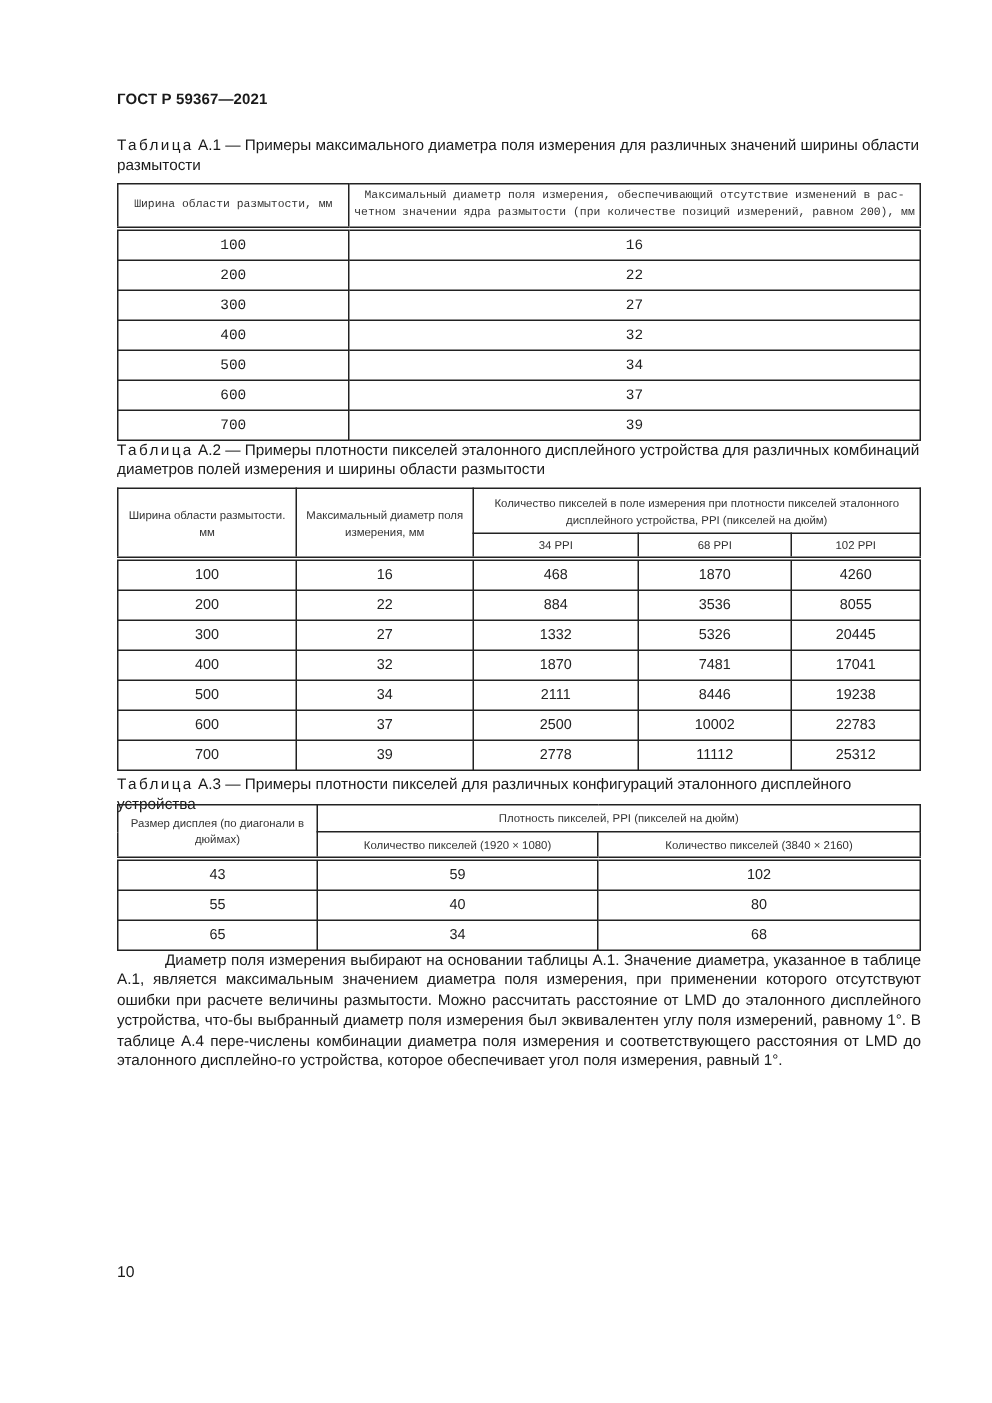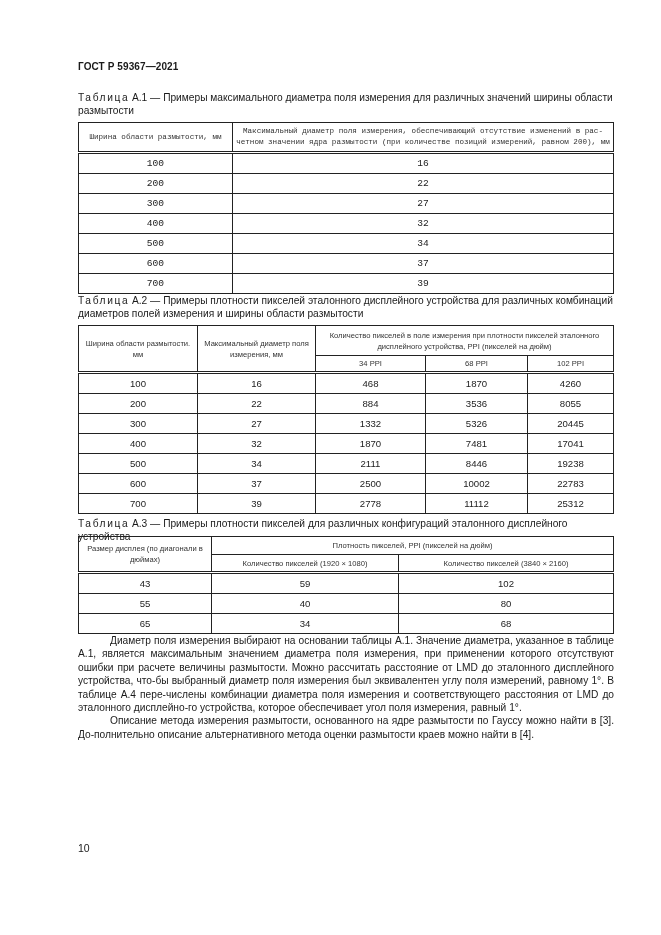--- a/index.html
+++ b/index.html
@@ -183,16 +183,15 @@
     <tr>
         <td>65</td>
         <td>34</td>
         <td>68</td>
       </tr>
   </tbody>
 </table>
 
 <div class="abs para" style="top:634px;">
   <p>Диаметр поля измерения выбирают на основании таблицы А.1. Значение диаметра, указанное в таблице А.1, является максимальным значением диаметра поля измерения, при применении которого отсутствуют ошибки при расчете величины размытости. Можно рассчитать расстояние от LMD до эталонного дисплейного устройства, что-бы выбранный диаметр поля измерения был эквивалентен углу поля измерений, равному 1°. В таблице А.4 пере-числены комбинации диаметра поля измерения и соответствующего расстояния от LMD до эталонного дисплейно-го устройства, которое обеспечивает угол поля измерения, равный 1°.</p>
-  <p>Описание метода измерения размытости, основанного на ядре размытости по Гауссу можно найти в [3]. До-полнительно описание альтернативного метода оценки размытости краев можно найти в [4].</p>
 </div>
 
 <div class="abs page-num">10</div>
 
 </body></html>

